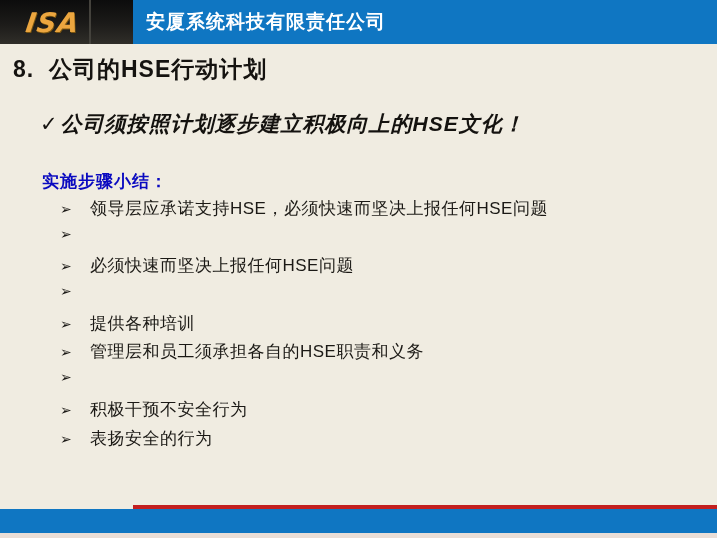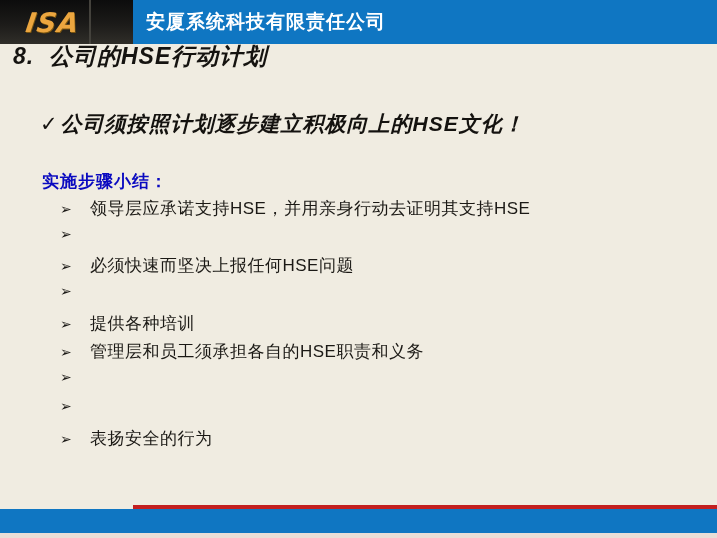--- a/index.html
+++ b/index.html
@@ -42,23 +42,23 @@
     background:#0f76c2;
     display:flex;align-items:center;
     padding-left:13px;
     color:#ffffff;white-space:pre;gap:48px;
   }
   .company-cn{font-size:19px;font-weight:bold;letter-spacing:1px;}
   .company-en{font-size:17px;font-weight:bold;margin-left:12px;letter-spacing:0px;}
 
   
   .page-title{
-    position:absolute;left:13px;top:41px;
+    position:absolute;left:13px;top:54px;
     font-size:23px;font-weight:bold;color:#151310;
-    white-space:pre;letter-spacing:1px;font-style:italic;
+    white-space:pre;letter-spacing:1px;
   }
   .key-point{
     position:absolute;left:40px;top:110px;
     font-size:21px;font-weight:bold;font-style:italic;
     color:#14120f;letter-spacing:1px;
     display:flex;align-items:baseline;
   }
   .key-point .check{margin-right:2px;font-style:normal;font-weight:bold;}
   .section-label{
     position:absolute;left:35px;top:170px;
@@ -121,21 +121,21 @@
   <div class="key-point">
     <span class="check">✓</span>
     <span>公司须按照计划逐步建立积极向上的HSE文化！</span>
   </div>
 
   <div class="section-label">实施步骤小结：</div>
 
   <ul class="action-list">
     <li>
       <span class="arrow">➢</span>
-      <span>领导层应承诺支持HSE，并用亲身行动去证明其支持HSE</span>
+      <span>领导层应承诺支持HSE，必须快速而坚决上报任何HSE问题</span>
     </li>
     <li>
       <span class="arrow">➢</span>
     </li>
     <li>
       <span class="arrow">➢</span>
       <span>必须快速而坚决上报任何HSE问题</span>
     </li>
     <li>
       <span class="arrow">➢</span>
@@ -146,20 +146,21 @@
     </li>
     <li>
       <span class="arrow">➢</span>
       <span>管理层和员工须承担各自的HSE职责和义务</span>
     </li>
     <li>
       <span class="arrow">➢</span>
     </li>
     <li>
       <span class="arrow">➢</span>
+      <span>积极干预不安全行为</span>
     </li>
     <li>
       <span class="arrow">➢</span>
       <span>表扬安全的行为</span>
     </li>
   </ul>
 
   <div class="footer-bar">
     <div class="footer-red-stripe"></div>
     <div class="footer-left-notch"></div>

